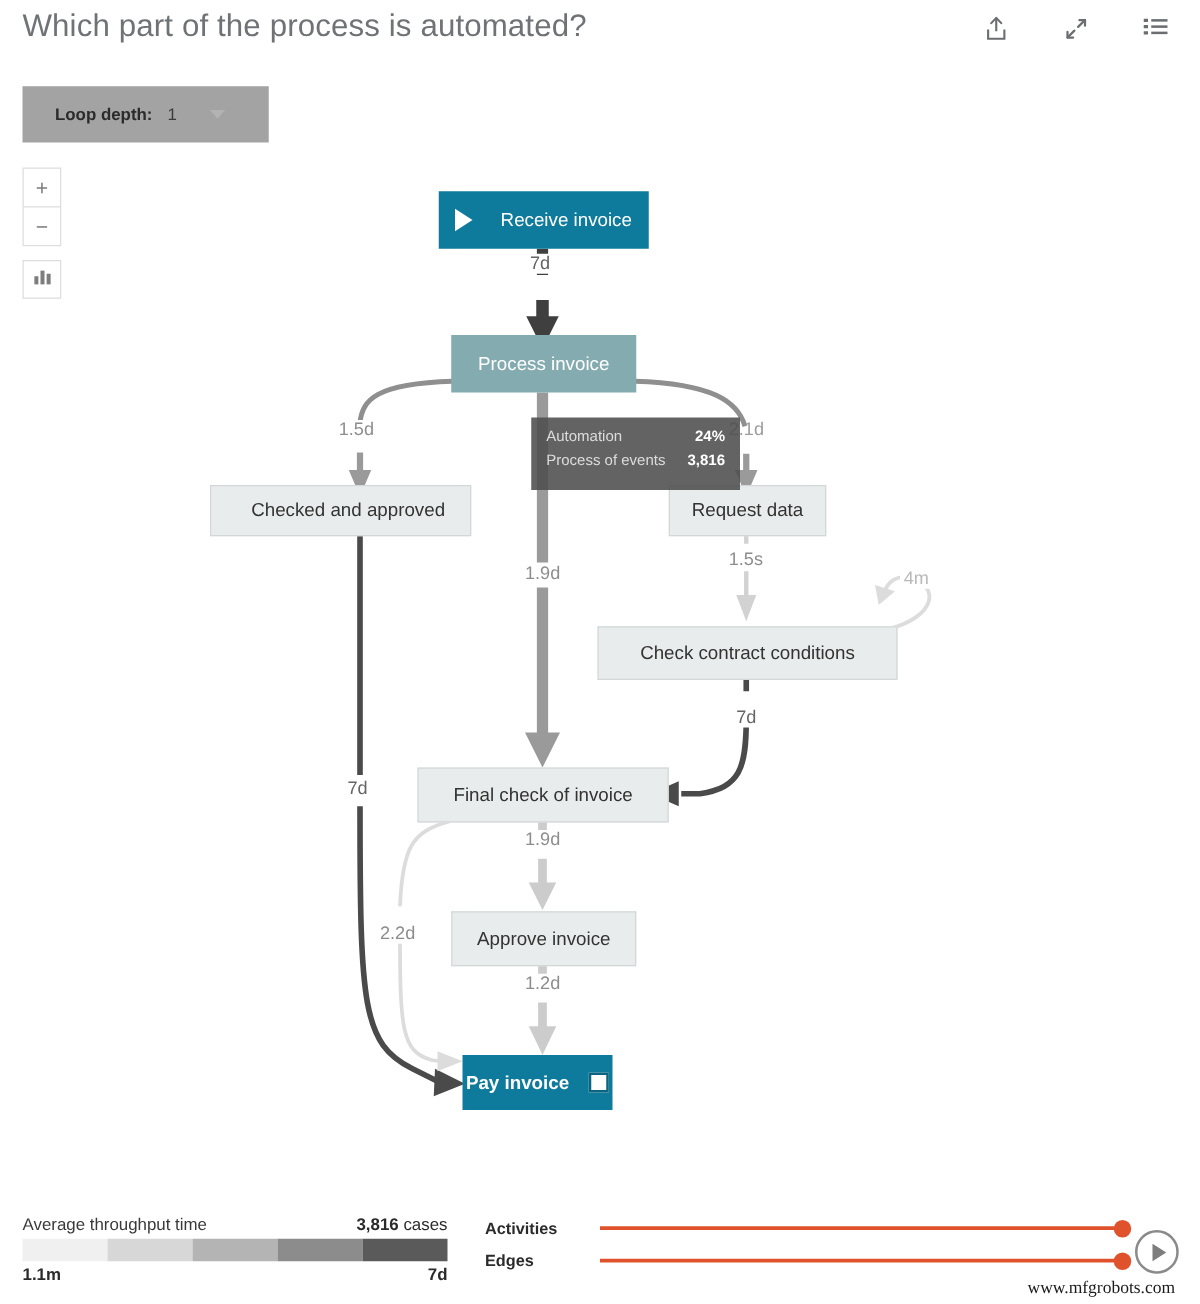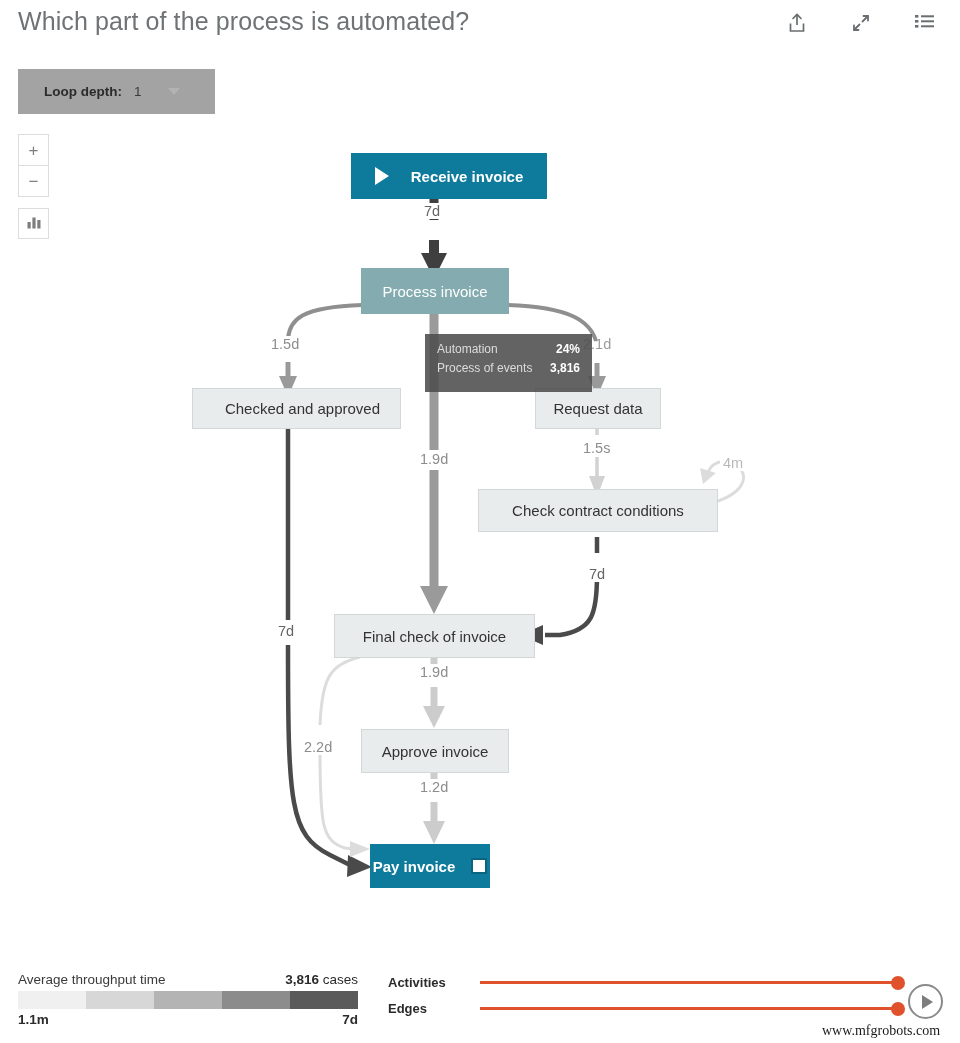--- a/index.html
+++ b/index.html
@@ -351,38 +351,38 @@
         <path d="M350,716 L370,724 L350,732 z" fill="#dcdcdc"></path>
       </g>
 
       <g>
         <path d="M434,647 L434,657" stroke="#cccccc" stroke-width="7" fill="none"></path>
         <path d="M434,677 L434,700" stroke="#cccccc" stroke-width="7" fill="none"></path>
         <path d="M423,696 L445,696 L434,719 z" fill="#cccccc"></path>
       </g>
     </svg>
 
-    <div class="node node-start" style="left:351px; top:28px; width:196px; height:46px;font-weight:bold;">
+    <div class="node node-start" style="left:351px; top:28px; width:168px; height:46px;">
       <span class="play-tri"></span>
       <span>Receive invoice</span>
     </div>
 
     <div class="node node-process" style="left:361px; top:143px; width:148px; height:46px;">
       <span>Process invoice</span>
     </div>
 
-    <div class="node node-plain" style="left:192px; top:263px; width:209px; height:41px;padding-left:12px;">
+    <div class="node node-plain" style="left:168px; top:263px; width:209px; height:41px;padding-left:12px;">
       <span>Checked and approved</span>
     </div>
 
     <div class="node node-plain" style="left:535px; top:263px; width:126px; height:41px;">
       <span>Request data</span>
     </div>
 
-    <div class="node node-plain" style="left:478px; top:364px; width:240px; height:43px;">
+    <div class="node node-plain" style="left:478px; top:376px; width:240px; height:43px;">
       <span>Check contract conditions</span>
     </div>
 
     <div class="node node-plain" style="left:334px; top:489px; width:201px; height:44px;">
       <span>Final check of invoice</span>
     </div>
 
     <div class="node node-plain" style="left:361px; top:604px; width:148px; height:44px;text-align:center;">
       <span>Approve invoice</span>
     </div>

